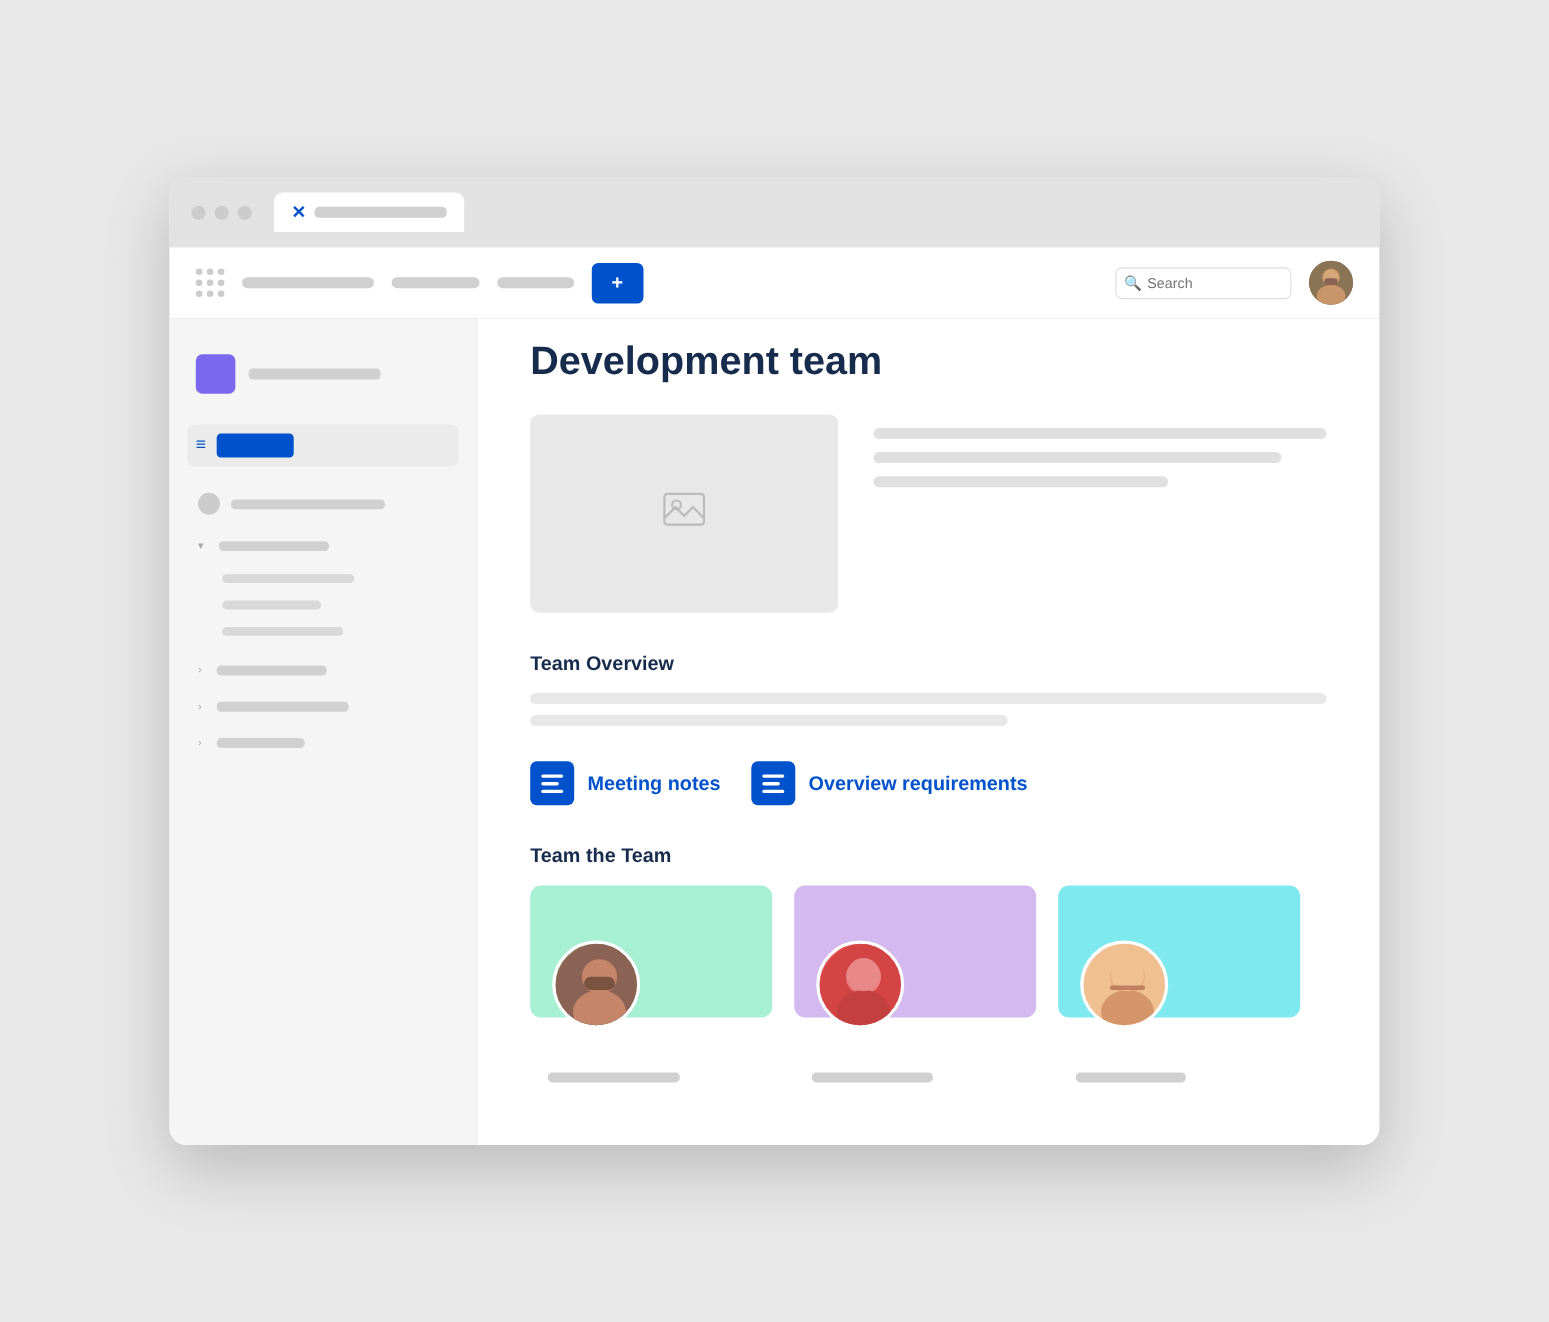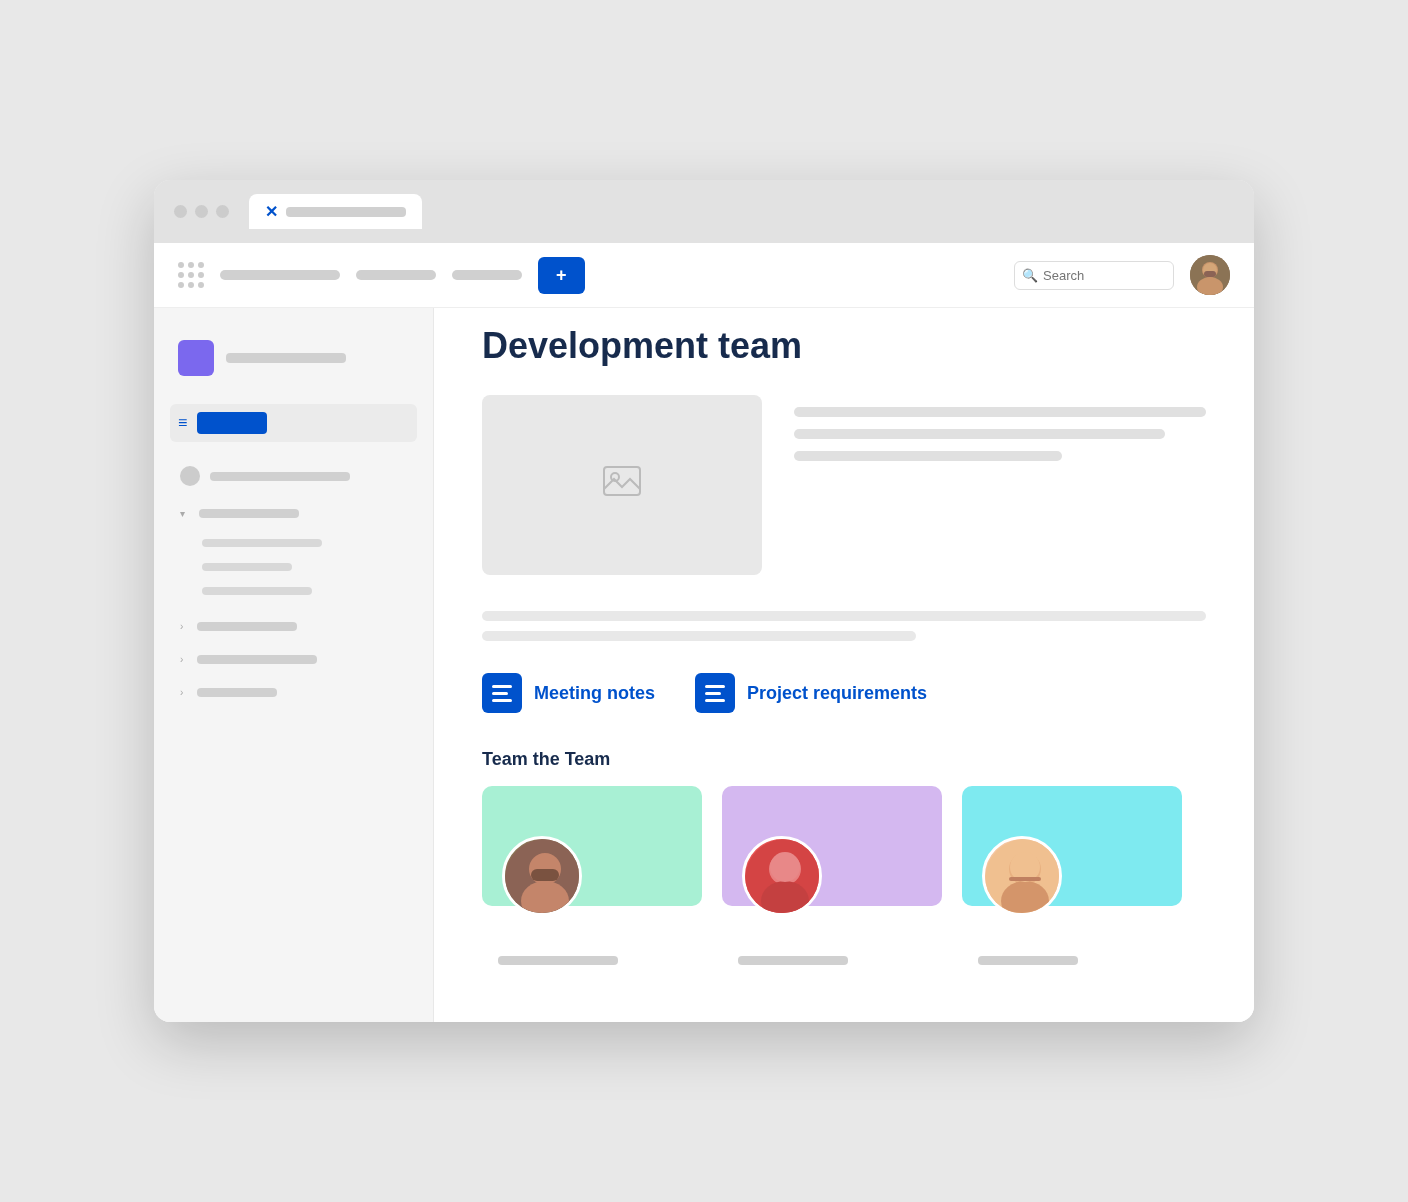--- a/index.html
+++ b/index.html
@@ -282,21 +282,21 @@
     }
     .overview-line {
       height: 10px;
       background: #e8e8e8;
       border-radius: 5px;
     }
 
     
     .links-section {
       display: flex;
-      gap: 40px;
+      gap: 28px;
       margin-bottom: 36px;
     }
     .doc-link {
       display: flex;
       align-items: center;
       gap: 12px;
       cursor: pointer;
     }
     .doc-icon {
       width: 40px;
@@ -488,20 +488,21 @@
           </span>
         </div>
         <div class="hero-text-lines">
           <div class="text-line" style="width:100%;"></div>
           <div class="text-line" style="width:90%;"></div>
           <div class="text-line" style="width:65%;"></div>
         </div>
       </div>
 
       <div>
+        <h2 class="section-title">Team Overview</h2>
         <div class="overview-lines">
           <div class="overview-line" style="width:100%;"></div>
           <div class="overview-line" style="width:60%;"></div>
         </div>
       </div>
 
       <div class="links-section">
         <div class="doc-link">
           <div class="doc-icon">
             <div class="doc-icon-lines">
@@ -513,21 +514,21 @@
           <span class="doc-link-text">Meeting notes</span>
         </div>
         <div class="doc-link">
           <div class="doc-icon">
             <div class="doc-icon-lines">
               <div class="doc-icon-line" style="width:20px;"></div>
               <div class="doc-icon-line" style="width:16px;"></div>
               <div class="doc-icon-line" style="width:20px;"></div>
             </div>
           </div>
-          <span class="doc-link-text">Project requirements</span>
+          <span class="doc-link-text">Overview requirements</span>
         </div>
       </div>
 
       <div class="team-section">
         <h2 class="section-title">Team the Team</h2>
         <div class="team-cards">
 
           <div class="team-card" style="position:relative;">
             <div class="team-card-bg team-card-green"></div>
             <div class="team-avatar" style="position:absolute;top:50px;left:20px;">

